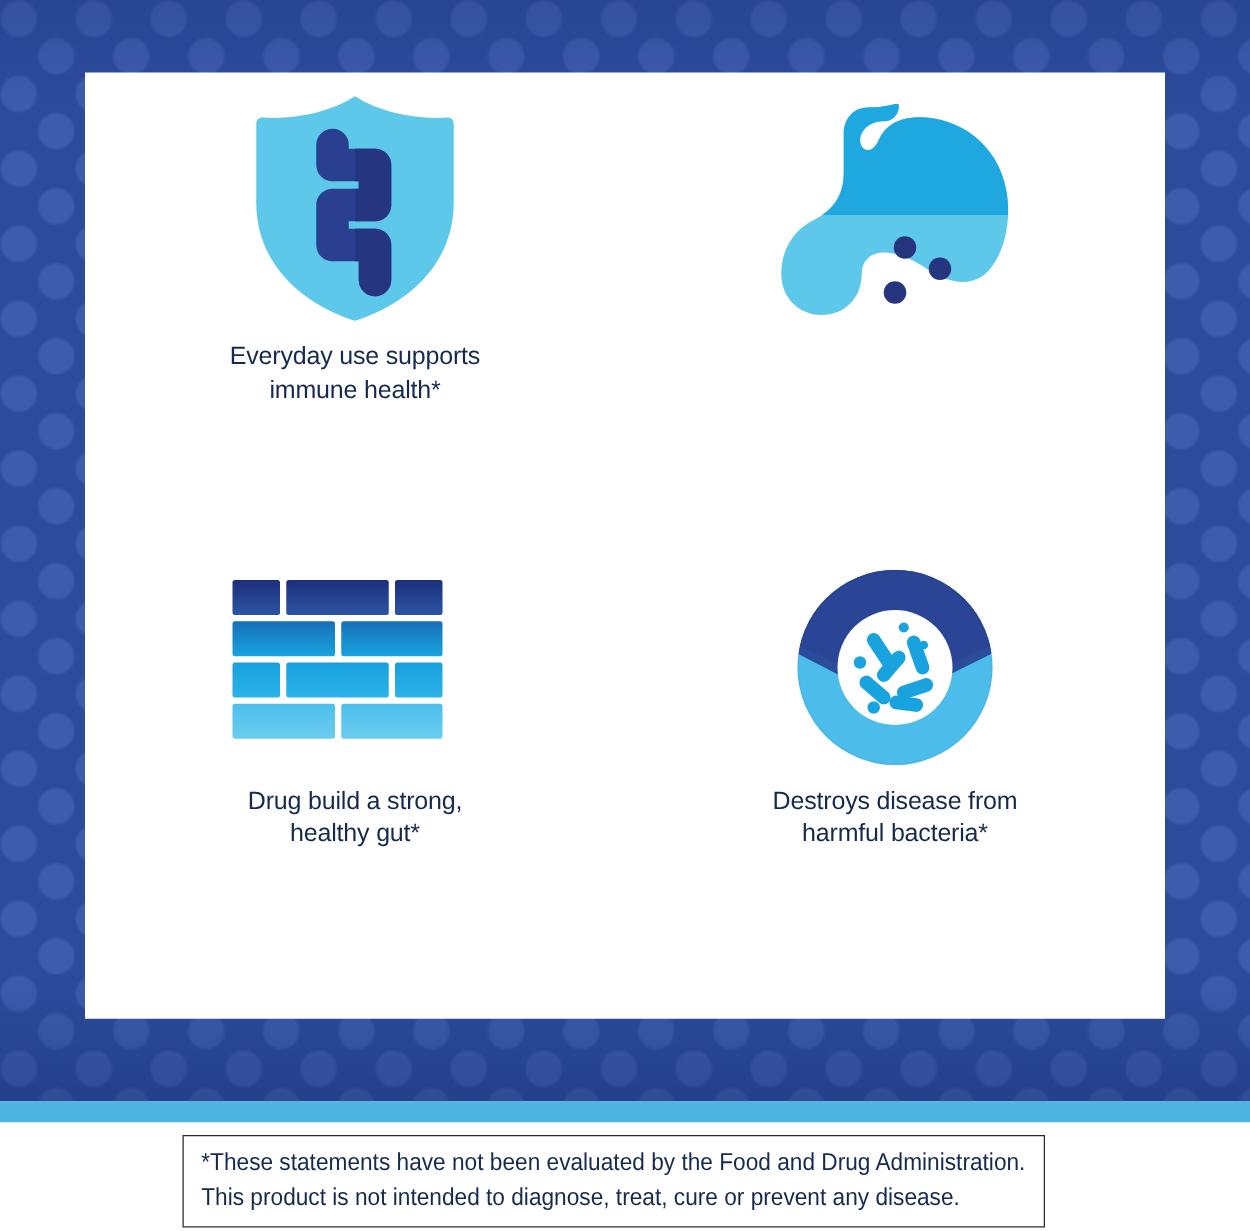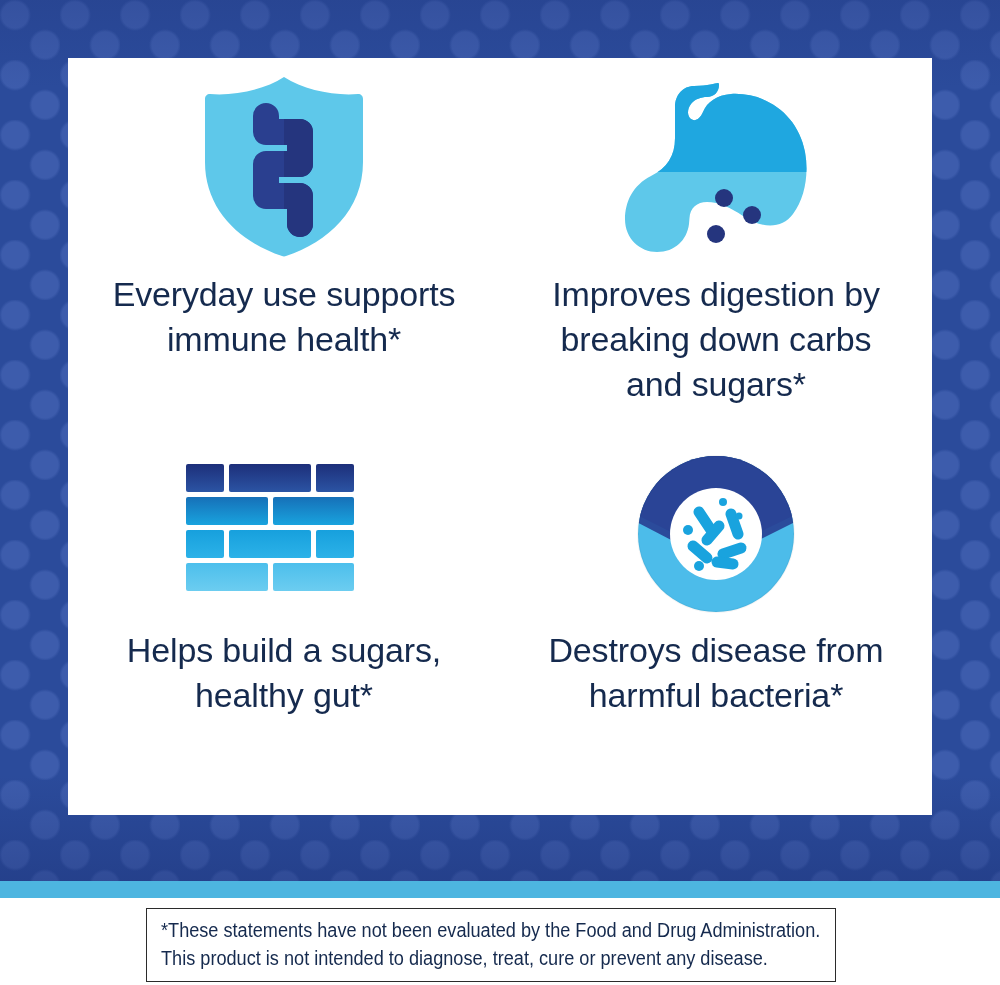--- a/index.html
+++ b/index.html
@@ -90,21 +90,21 @@
     height: 200px;
     display: flex;
     align-items: center;
     justify-content: center;
   }
   .icon-box.small { height: 175px; }
 
   .caption {
     margin-top: 6px;
     color: #152a4e;
-    font-size: 34px;
+    font-size: 20px;
     line-height: 1.33;
     text-align: center;
     letter-spacing: -0.15px;
     font-family: "Liberation Sans", sans-serif;
     white-space: pre-line;
   }
 
   
   .footer-area {
     position: absolute;
@@ -188,23 +188,20 @@
                 <clipPath id="bodyClipPath">
                   <use href="#stomachBody"></use>
                 </clipPath>
               </defs>
             </g>
             <circle cx="103" cy="122" r="9" fill="#25357e"></circle>
             <circle cx="131" cy="139" r="9" fill="#25357e"></circle>
             <circle cx="95" cy="158" r="9" fill="#25357e"></circle>
           </svg>
         </div>
-        <div class="caption">Improves digestion by
-breaking down carbs
-and sugars*</div>
       </div>
 
       <div class="cell r2">
         <div class="icon-box small">
           <svg width="200" height="148" viewBox="0 0 200 148">
             <defs>
               <linearGradient id="bk1" x1="0" y1="0" x2="0" y2="1">
                 <stop offset="0%" stop-color="#1d2f7a"></stop>
                   <stop offset="100%" stop-color="#2b54a4"></stop>
               </linearGradient>
@@ -230,21 +227,21 @@
             <rect x="89" y="37" width="81" height="28" rx="2" fill="url(#bk2)"></rect>
 
             <rect x="2" y="70" width="38" height="28" rx="2" fill="url(#bk3)"></rect>
             <rect x="45" y="70" width="82" height="28" rx="2" fill="url(#bk3)"></rect>
             <rect x="132" y="70" width="38" height="28" rx="2" fill="url(#bk3)"></rect>
 
             <rect x="2" y="103" width="82" height="28" rx="2" fill="url(#bk4)"></rect>
             <rect x="89" y="103" width="81" height="28" rx="2" fill="url(#bk4)"></rect>
           </svg>
         </div>
-        <div class="caption">Helps build a sugars,
+        <div class="caption">Drug build a strong,
 healthy gut*</div>
       </div>
 
       <div class="cell r2">
         <div class="icon-box small">
           <svg width="162" height="160" viewBox="0 0 162 160">
             <defs>
               <clipPath id="ringClip">
                 <path d="M81 2 A78 78 0 1 1 80.9 2 Z M81 36 A45 45 0 1 0 81.1 36 Z"></path>
               </clipPath>

